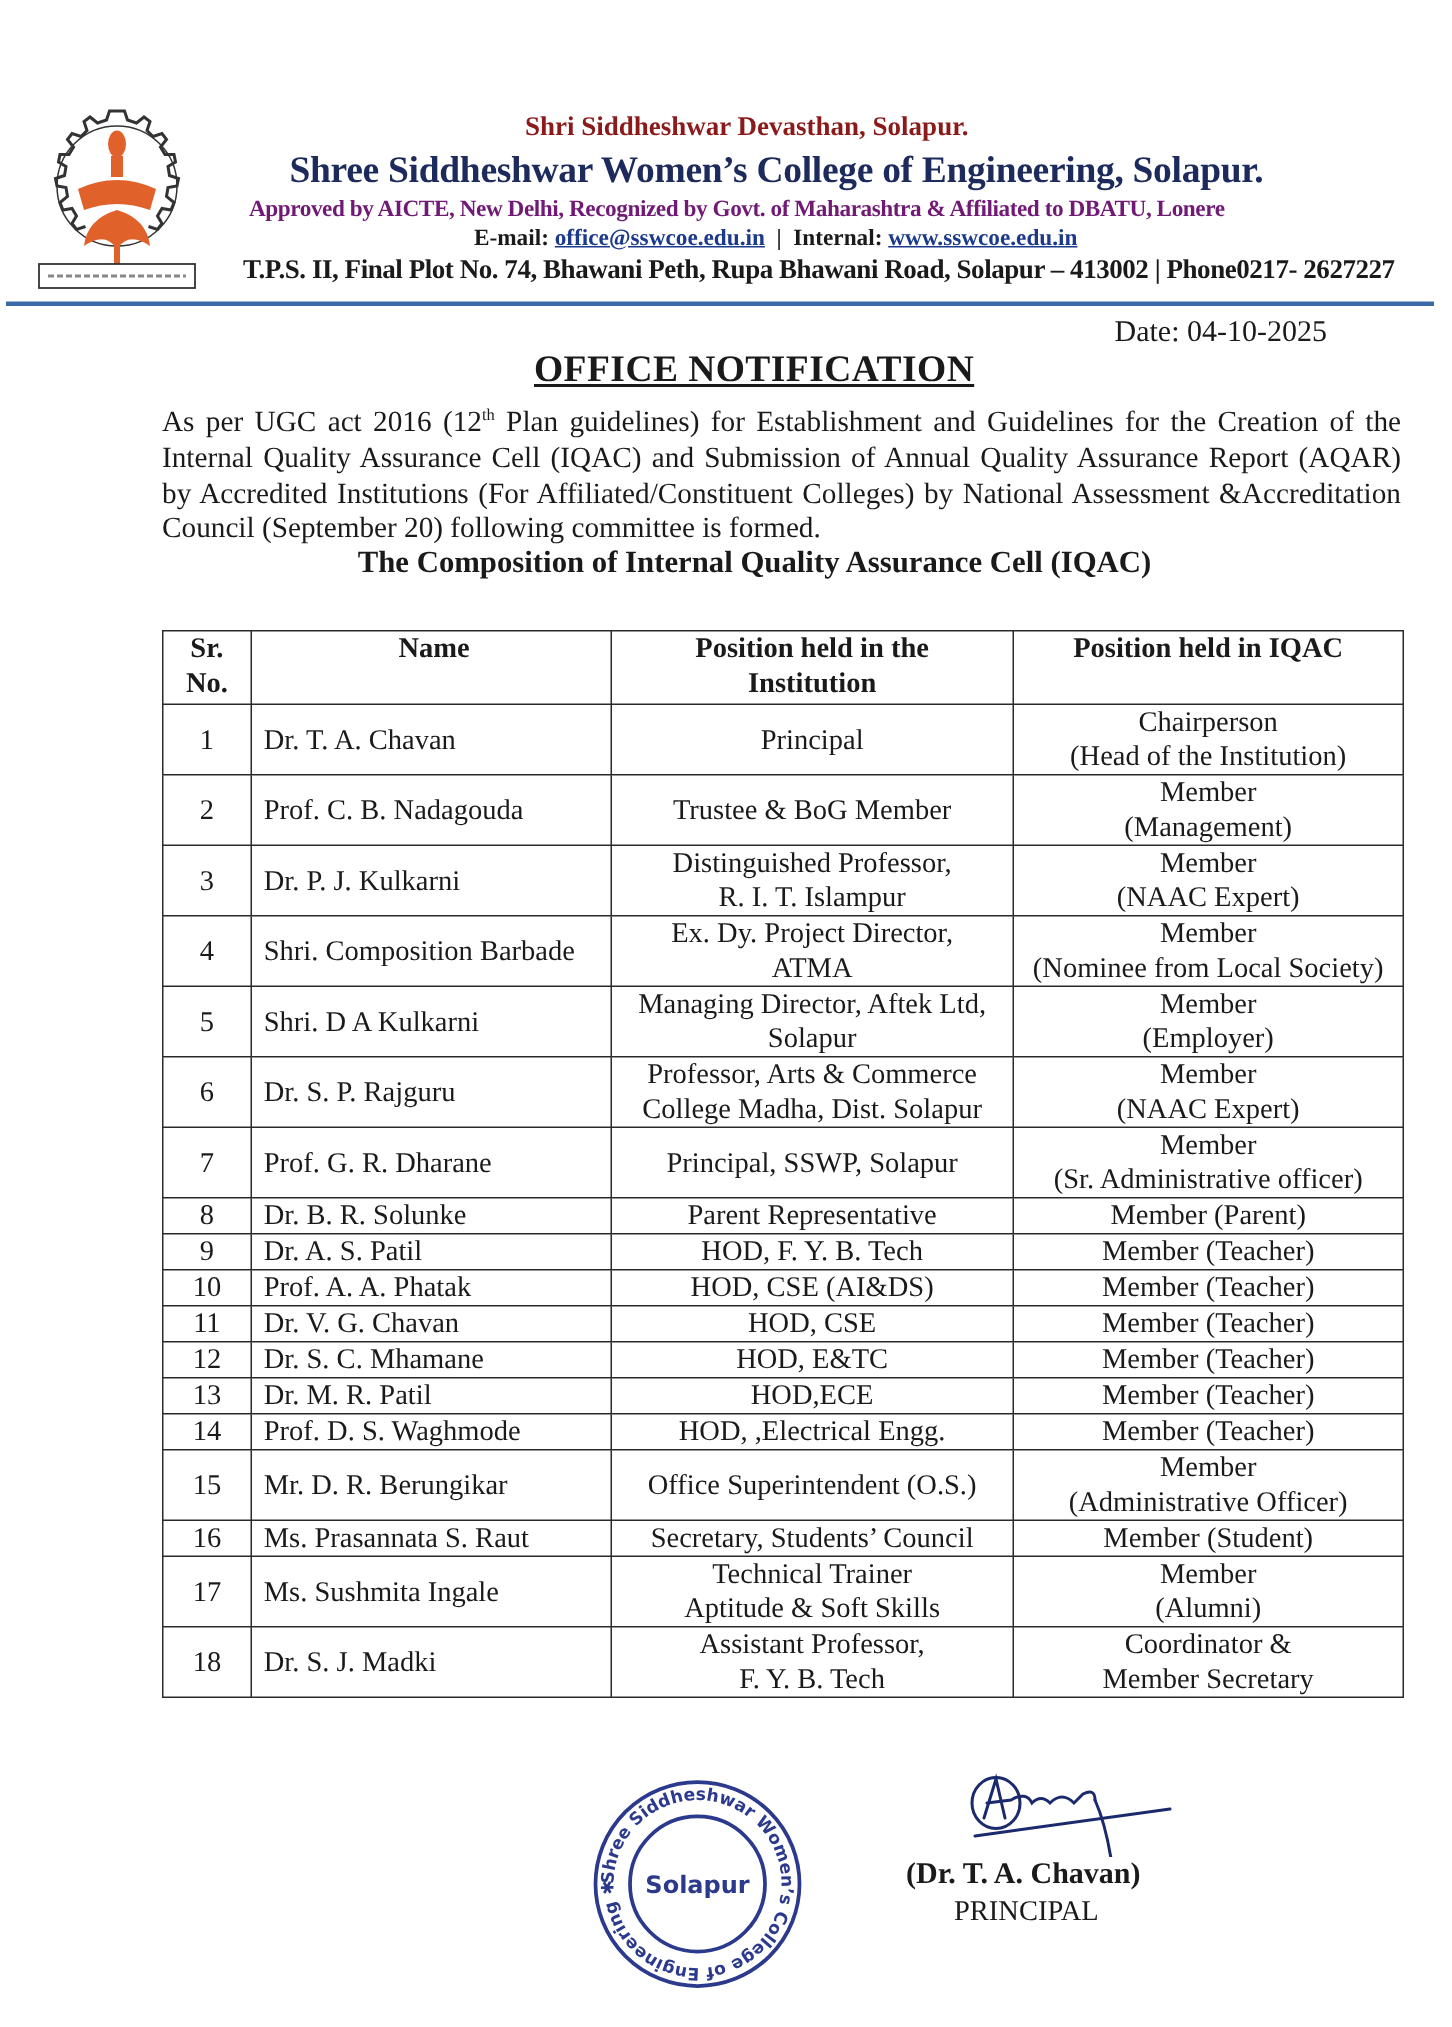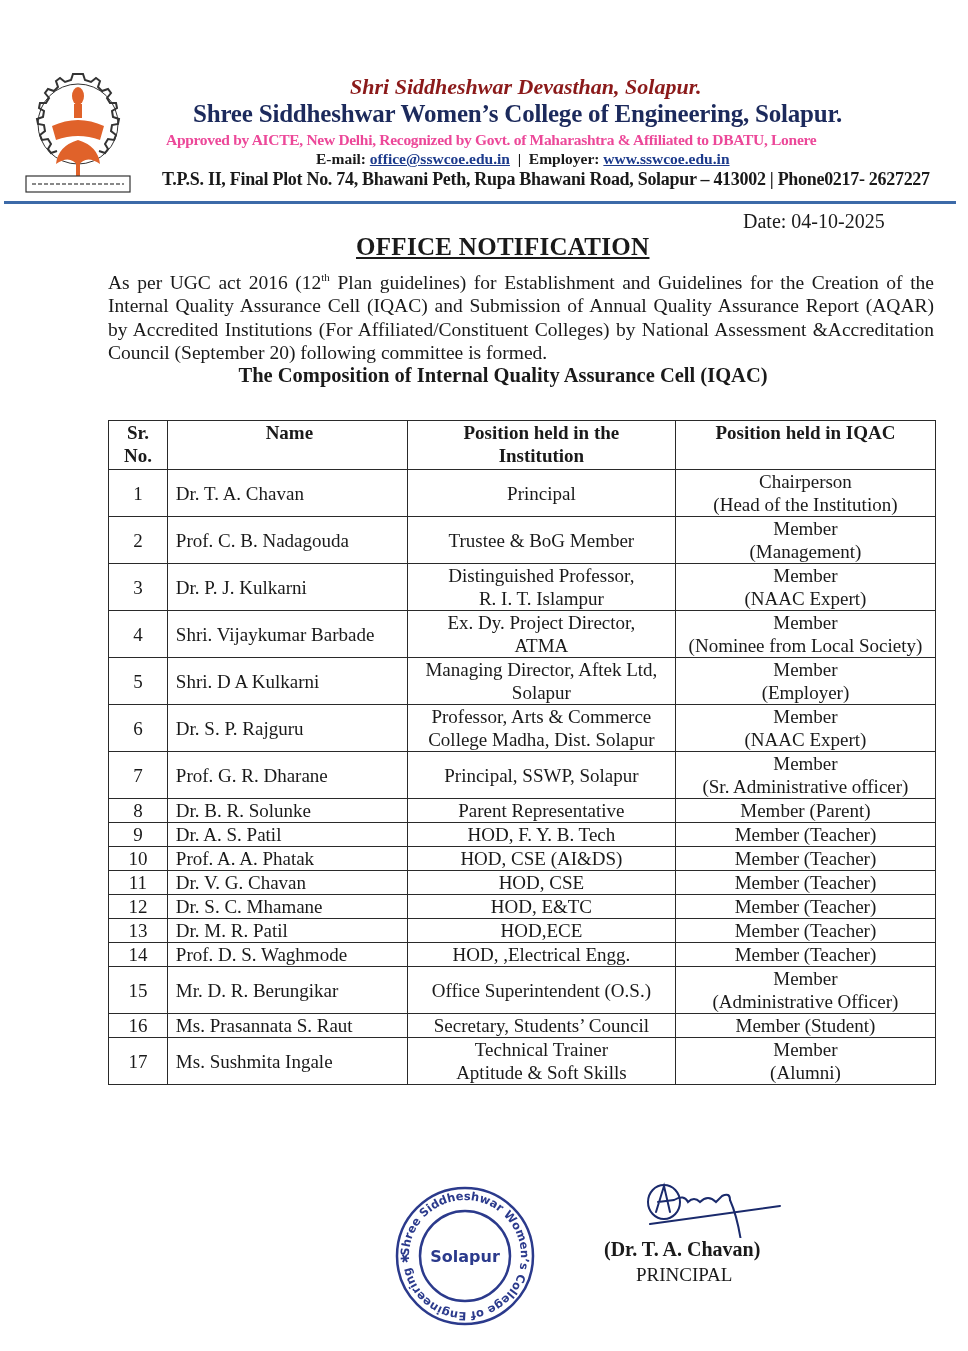--- a/index.html
+++ b/index.html
@@ -1,22 +1,22 @@
 <!DOCTYPE html>
 <html><head>
 <meta charset="utf-8">
 <style>
   html, body { margin: 0; padding: 0; background: #ffffff; }
   body { width: 968px; height: 1351px; position: relative; overflow: hidden;
          font-family: "Liberation Serif", "DejaVu Serif", serif; color: #1a1a1a; }
   .letterhead { position: absolute; top: 62px; left: 0; width: 968px; height: 140px; }
   .logo { position: absolute; left: 8px; top: 4px; width: 140px; height: 132px; }
-  .lh-line1 { position: absolute; left: 350px; top: 12px; font-size: 22px; font-weight: bold; color: #8b1a1a; white-space: nowrap; font-style: italic; }
+  .lh-line1 { position: absolute; left: 350px; top: 12px; font-size: 18px; font-weight: bold; color: #8b1a1a; white-space: nowrap; }
   .lh-line2 { position: absolute; left: 193px; top: 38px; font-size: 25px; font-weight: bold; color: #1c2a5c; white-space: nowrap; letter-spacing: -0.2px; }
-  .lh-line3 { position: absolute; left: 166px; top: 69px; font-size: 15.5px; font-weight: bold; color: #ec4899; white-space: nowrap; letter-spacing: -0.3px; }
+  .lh-line3 { position: absolute; left: 166px; top: 69px; font-size: 15.5px; font-weight: bold; color: #701a75; white-space: nowrap; letter-spacing: -0.3px; }
   .lh-line4 { position: absolute; left: 316px; top: 88px; font-size: 15.5px; font-weight: bold; white-space: nowrap; }
   .lh-line4 a { color: #1c3a8c; text-decoration: underline; }
   .lh-line5 { position: absolute; left: 162px; top: 107px; font-size: 18px; font-weight: bold; white-space: nowrap; letter-spacing: -0.3px; }
   .rule { position: absolute; left: 4px; top: 201px; width: 952px; height: 3px; background: #3c6aa8; }
   .date { position: absolute; left: 743px; top: 210px; font-size: 20px; }
   .notif-title { position: absolute; left: 356px; top: 233px; font-size: 25px; font-weight: bold; text-decoration: underline; letter-spacing: 0.3px; }
   .para { position: absolute; left: 108px; top: 266px; width: 826px; font-size: 19.5px; line-height: 23.5px; text-align: justify; }
   .para sup { font-size: 11px; }
   .comp-title { position: absolute; left: 108px; top: 363px; width: 790px; text-align: center; font-size: 20.5px; font-weight: bold; line-height: 25px; }
   table.iqac { position: absolute; left: 108px; top: 420px; width: 828px; border-collapse: collapse; font-size: 19px; }
@@ -53,21 +53,21 @@
     <rect x="18" y="110" width="104" height="16" fill="#fff" stroke="#333" stroke-width="1.2"></rect>
     <line x1="24" y1="118" x2="116" y2="118" stroke="#888" stroke-width="2" stroke-dasharray="4 2"></line>
   </svg>
   <div class="lh-line1">Shri Siddheshwar Devasthan, Solapur.</div>
   <div class="lh-line2">Shree Siddheshwar Women’s College of Engineering, Solapur.</div>
   <div class="lh-line3">Approved by AICTE, New Delhi, Recognized by Govt. of Maharashtra &amp; Affiliated to DBATU, Lonere</div>
   <div class="lh-line4">
     <span>E-mail:</span>
     <a>office@sswcoe.edu.in</a>
     &nbsp;<span>|</span>&nbsp;
-    <span>Employer:</span>
+    <span>Internal:</span>
     <a>www.sswcoe.edu.in</a>
   </div>
   <div class="lh-line5">T.P.S. II, Final Plot No. 74, Bhawani Peth, Rupa Bhawani Road, Solapur – 413002 | Phone0217- 2627227</div>
 </div>
 <div class="rule"></div>
 
 <div class="date">Date: 04-10-2025</div>
 <div class="notif-title">OFFICE NOTIFICATION</div>
 
 <div class="para"><span>As per UGC act 2016 (12</span><sup>th</sup><span> Plan guidelines) for Establishment and Guidelines for the Creation of the Internal Quality Assurance Cell (IQAC) and Submission of Annual Quality Assurance Report (AQAR) by Accredited Institutions (For Affiliated/Constituent Colleges) by National Assessment &amp;Accreditation Council (September 20) following committee is formed.</span></div>
@@ -136,21 +136,21 @@
         <td class="c-iqac">
           <div>Member</div>
           <div>(NAAC Expert)</div>
         </td>
       </tr>
       <tr class="tall">
         <td class="c-sr">
           <div>4</div>
         </td>
         <td class="c-name">
-          <div>Shri. Vijaykumar Barbade</div>
+          <div>Shri. Composition Barbade</div>
         </td>
         <td class="c-pos">
           <div>Ex. Dy. Project Director,</div>
           <div>ATMA</div>
         </td>
         <td class="c-iqac">
           <div>Member</div>
           <div>(Nominee from Local Society)</div>
         </td>
       </tr>
@@ -335,20 +335,36 @@
         <td class="c-name">
           <div>Ms. Sushmita Ingale</div>
         </td>
         <td class="c-pos">
           <div>Technical Trainer</div>
           <div>Aptitude &amp; Soft Skills</div>
         </td>
         <td class="c-iqac">
           <div>Member</div>
           <div>(Alumni)</div>
+        </td>
+      </tr>
+      <tr class="tall">
+        <td class="c-sr">
+          <div>18</div>
+        </td>
+        <td class="c-name">
+          <div>Dr. S. J. Madki</div>
+        </td>
+        <td class="c-pos">
+          <div>Assistant Professor,</div>
+          <div>F. Y. B. Tech</div>
+        </td>
+        <td class="c-iqac">
+          <div>Coordinator &amp;</div>
+          <div>Member Secretary</div>
         </td>
       </tr>
     </tbody>
 </table>
 
 <svg class="seal" viewBox="0 0 142 142">
   <defs>
     <path id="sealPath" d="M71 71 m-56 0 a56 56 0 1 1 112 0 a56 56 0 1 1 -112 0"></path>
   </defs>
   <circle cx="71" cy="71" r="68" fill="none" stroke="#2b3a8c" stroke-width="2.5"></circle>

